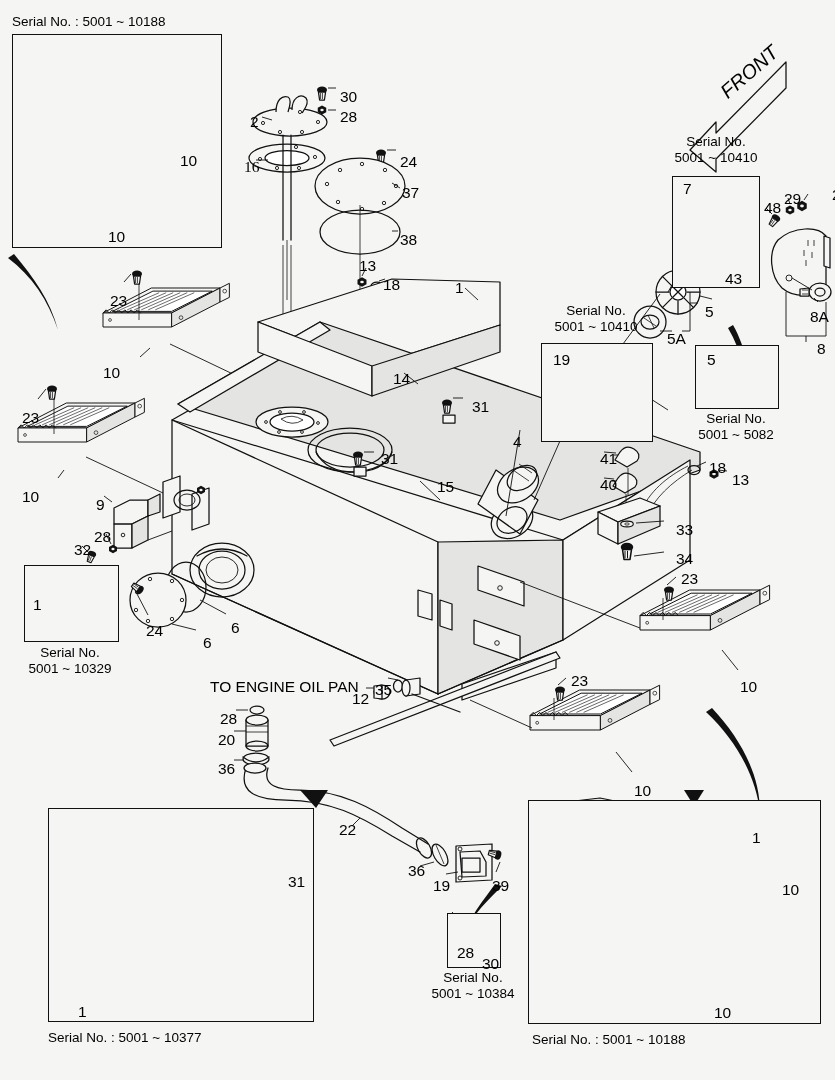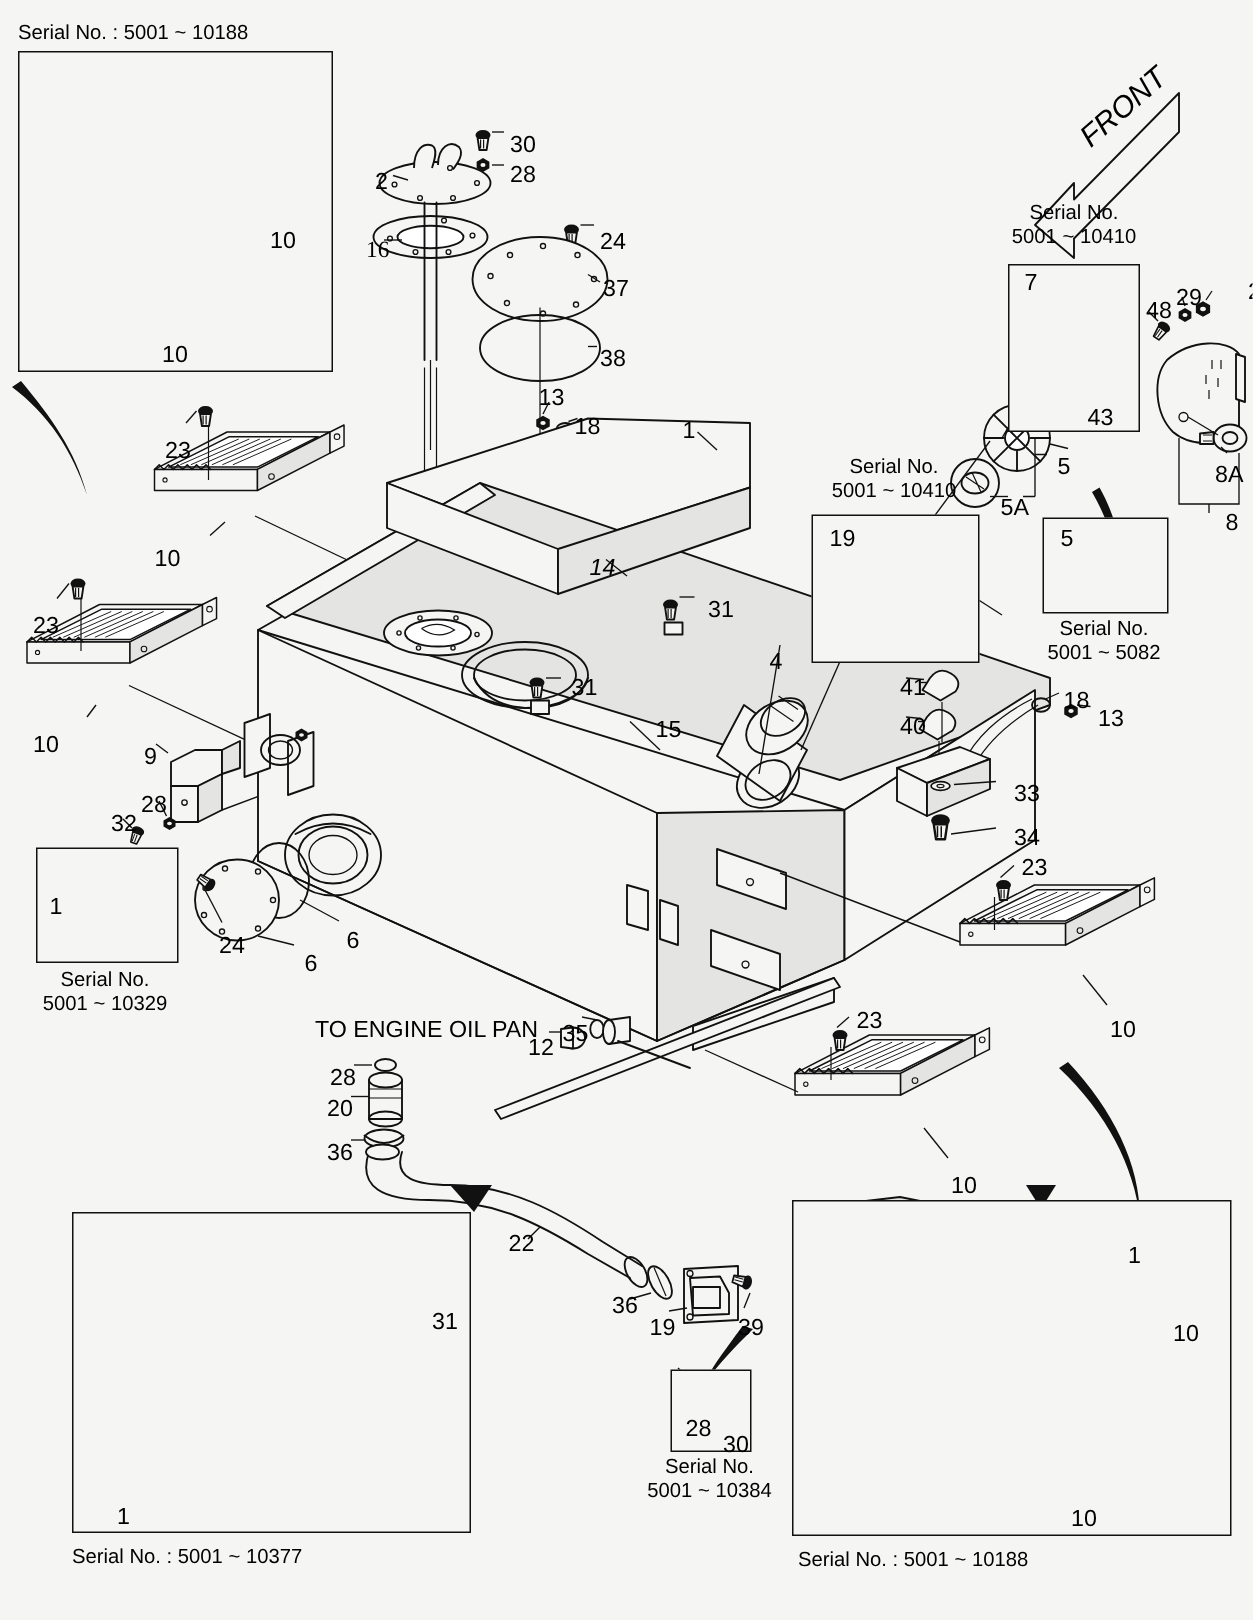--- a/index.html
+++ b/index.html
@@ -716,21 +716,21 @@
       <div class="lbl num" style="left: 103px; top: 364px;">10</div>
       <div class="lbl num" style="left: 22px; top: 409px;">23</div>
       <div class="lbl num" style="left: 22px; top: 488px;">10</div>
       <div class="lbl num" style="left: 96px; top: 496px;">9</div>
       <div class="lbl num" style="left: 94px; top: 528px;">28</div>
       <div class="lbl num" style="left: 74px; top: 541px;">32</div>
       <div class="lbl num" style="left: 33px; top: 596px;">1</div>
       <div class="lbl num" style="left: 146px; top: 622px;">24</div>
       <div class="lbl num" style="left: 203px; top: 634px;">6</div>
       <div class="lbl num" style="left: 231px; top: 619px;">6</div>
-      <div class="lbl num" style="left: 393px; top: 370px; font-style: italic;">14</div>
+      <div class="lbl num" style="left: 393px; top: 370px;">14</div>
       <div class="lbl num" style="left: 472px; top: 398px;">31</div>
       <div class="lbl num" style="left: 381px; top: 450px;">31</div>
       <div class="lbl num" style="left: 408px; top: 478px; margin-left: 29px;">15</div>
       <div class="lbl num" style="left: 683px; top: 180px;">7</div>
       <div class="lbl num" style="left: 725px; top: 270px;">43</div>
       <div class="lbl num" style="left: 764px; top: 199px;">48</div>
       <div class="lbl num" style="left: 784px; top: 190px;">29</div>
       <div class="lbl num" style="left: 808px; top: 186px; margin-left: 24px;">27</div>
       <div class="lbl num" style="left: 810px; top: 292px; margin-top: 16px;">8A</div>
       <div class="lbl num" style="left: 817px; top: 340px;">8</div>

